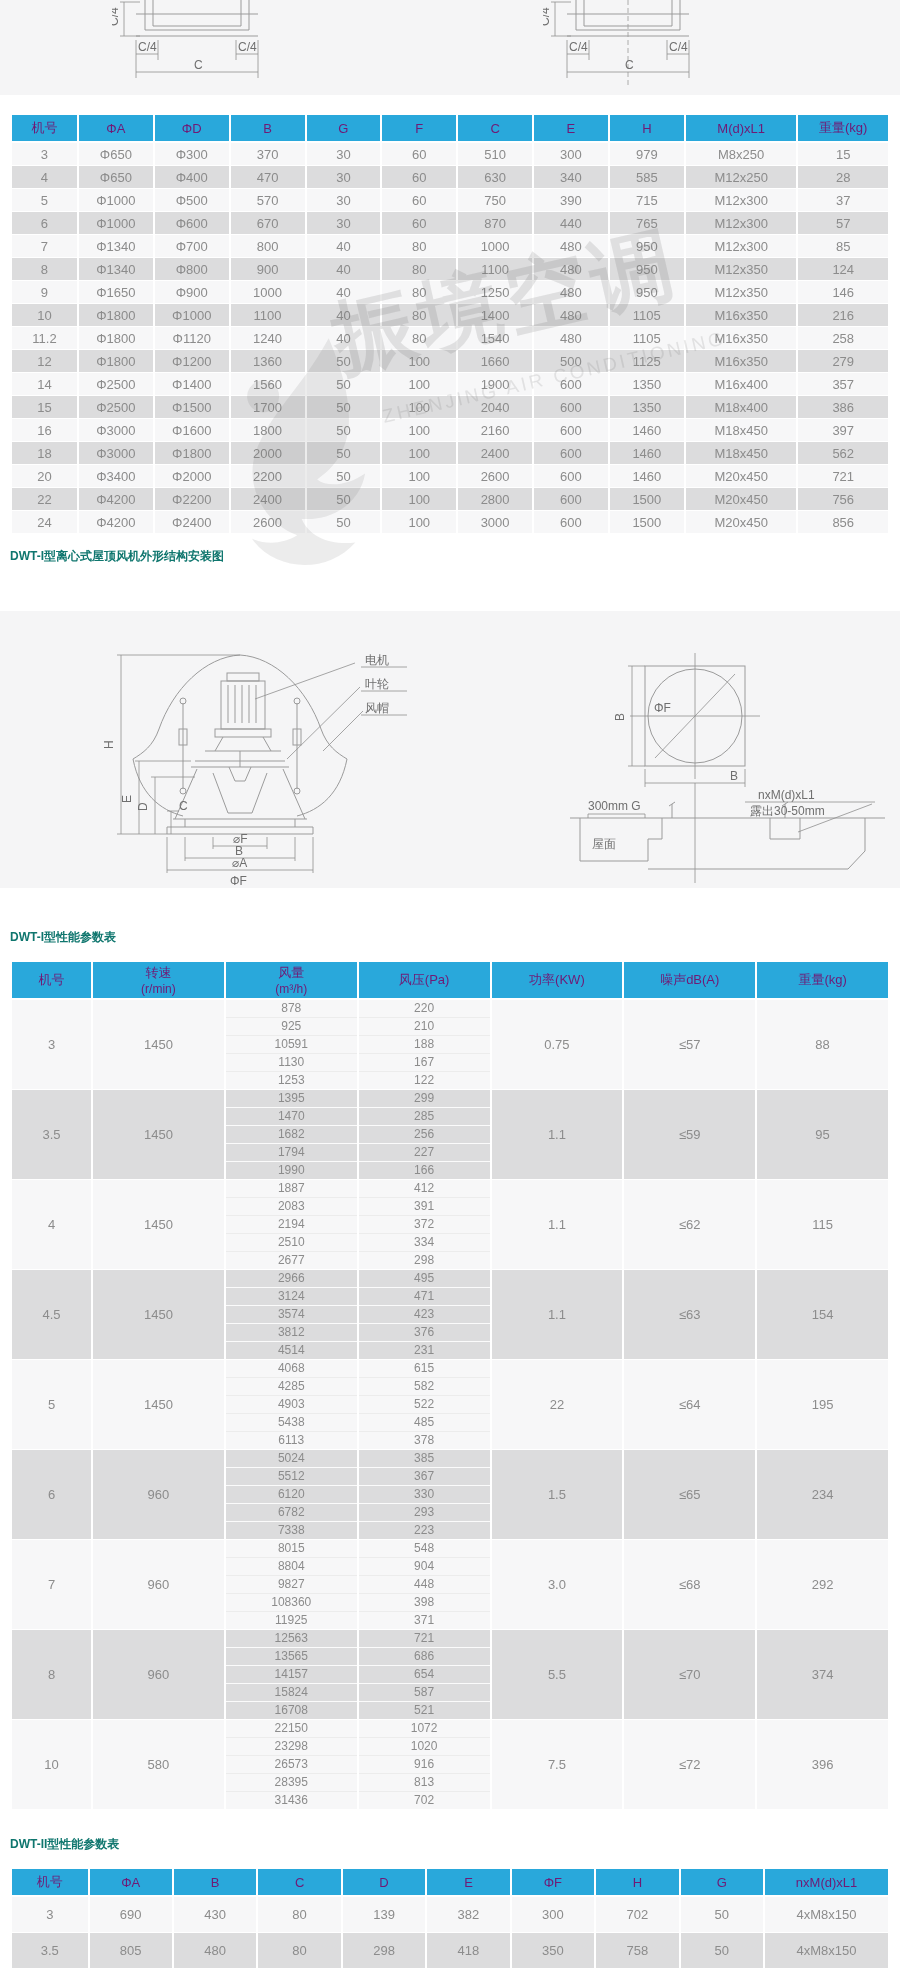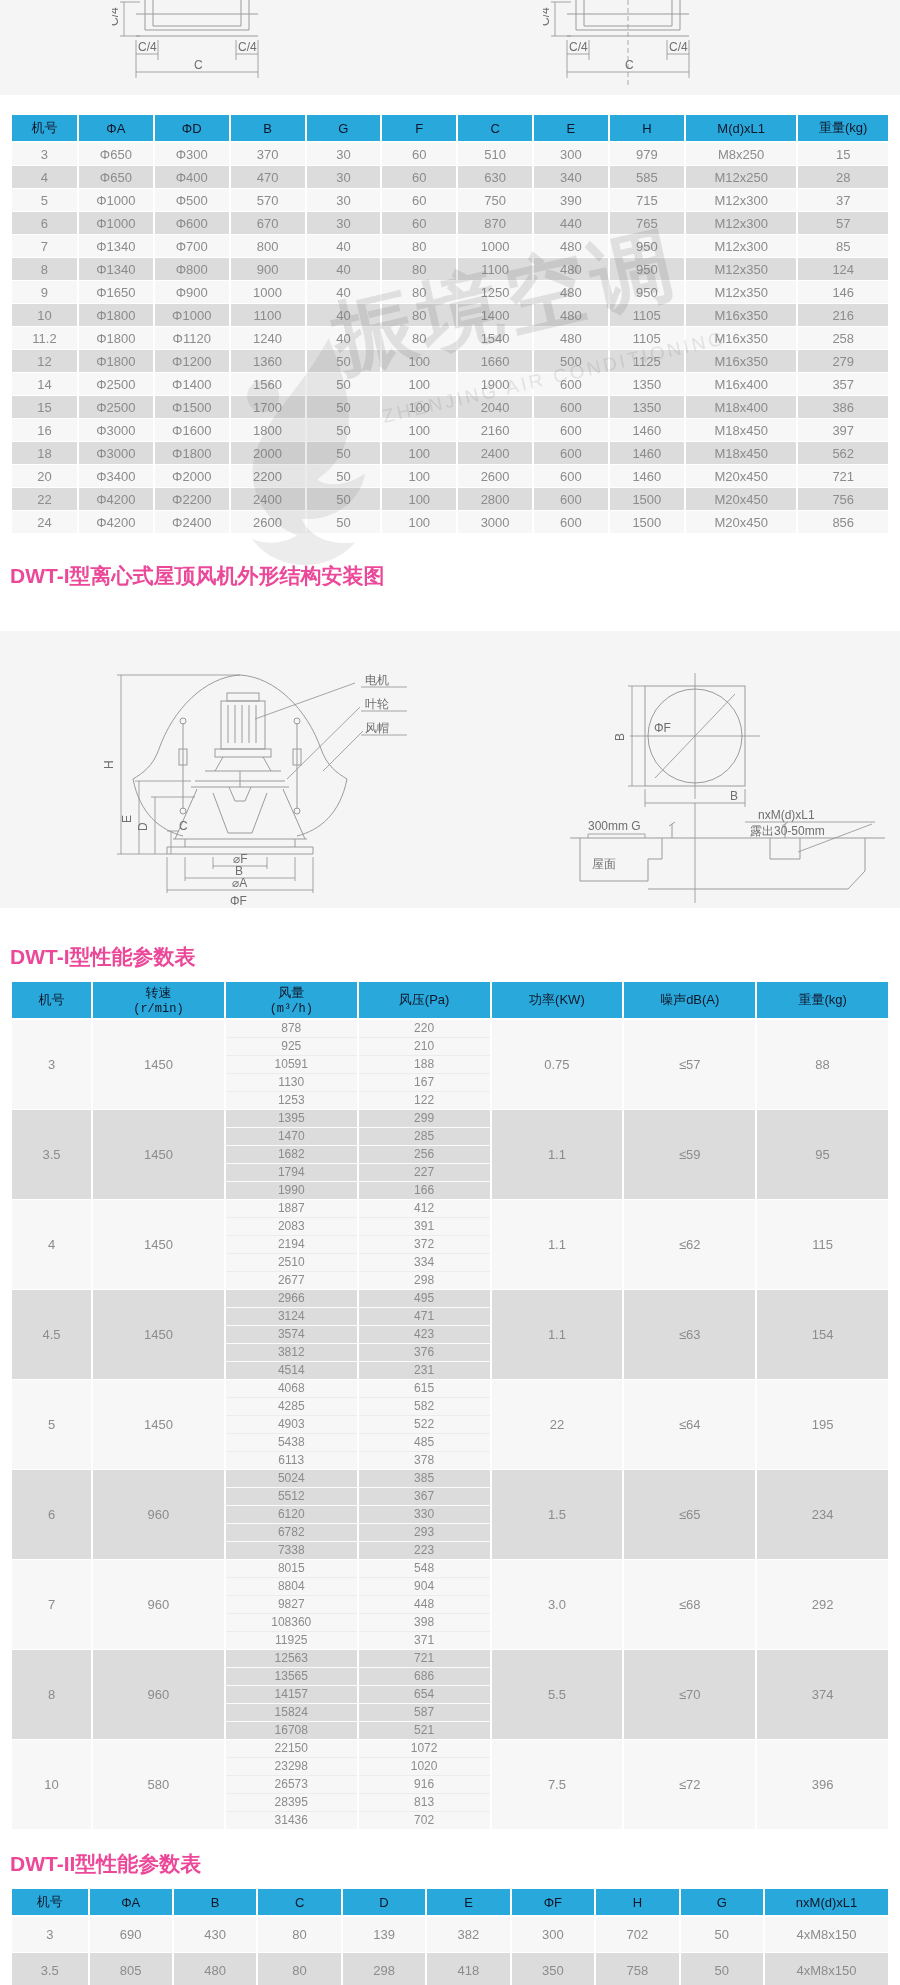--- a/index.html
+++ b/index.html
@@ -6,41 +6,41 @@
   body{
     width:900px;height:1985px;overflow:hidden;position:relative;
     background:#ffffff;
     font-family:"Liberation Sans","DejaVu Sans",sans-serif;
   }
   .panel{background:#f5f5f6;position:relative;}
   .top-panel{height:95px;}
   .draw-panel{height:277px;margin-top:44px;}
   .tbl-wrap{margin-top:18px;}
   .sec-title{
-    color:#ec4899;font-size:21px;font-weight:bold;
-    margin:32px 10px 0 10px;line-height:22px;
+    color:#0f766e;font-size:12px;font-weight:bold;
+    margin:12px 10px 0 10px;line-height:22px;
   }
   table.data{
     border-collapse:collapse;table-layout:fixed;width:880px;margin:0 auto;
   }
   table.data th{
-    background:#29a8db;color:#0f172a;font-weight:normal;font-size:13px;
+    background:#29a8db;color:#701a75;font-weight:normal;font-size:13px;
     height:26px;border:2px solid #ffffff;padding:0;text-align:center;
   }
   table.data td{
     color:#8c8c8c;font-size:13px;text-align:center;padding:0;
     border-left:2px solid #ffffff;border-right:2px solid #ffffff;
     border-top:1px solid #ffffff;
   }
   #dim-table td{height:22px;}
   tr.light td{background:#f7f7f8;}
   tr.dark td{background:#dcdcdd;}
   
   #perf-table th{height:36px;}
-  #perf-table th .h2{font-size:12px;font-family:Liberation Mono, monospace;}
+  #perf-table th .h2{font-size:12px;}
   #perf-table td.sub{height:17px;line-height:17px;font-size:12px;}
   #perf-table td.big{font-size:13px;}
   #perf-table tr.light td.sub{border-bottom:1px solid #ececec;}
   #perf-table tr.dark td.sub{border-bottom:1px solid #fbfbfb;}
   #perf-table tr td.sub.nosep{border-bottom:none;}
   #dwt2-table td{height:35px;}
   
   #dim-table th:first-child,#dim-table td:first-child{width:7.4%;}
   #dim-table th:nth-child(10),#dim-table td:nth-child(10){width:12.6%;text-align:center;}
   #dim-table th:nth-child(11),#dim-table td:nth-child(11){width:10.2%;}

